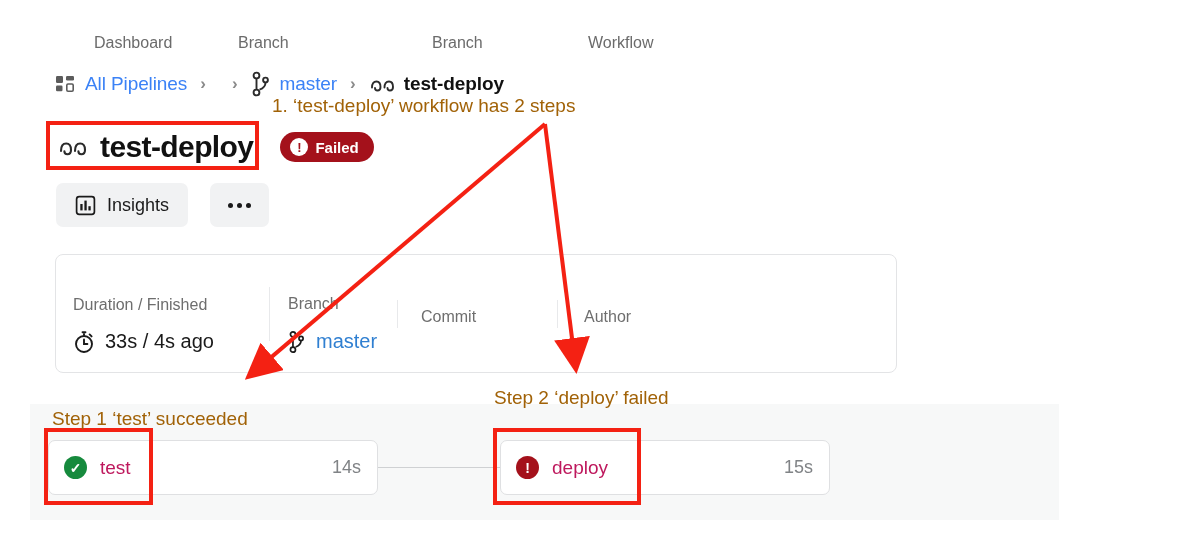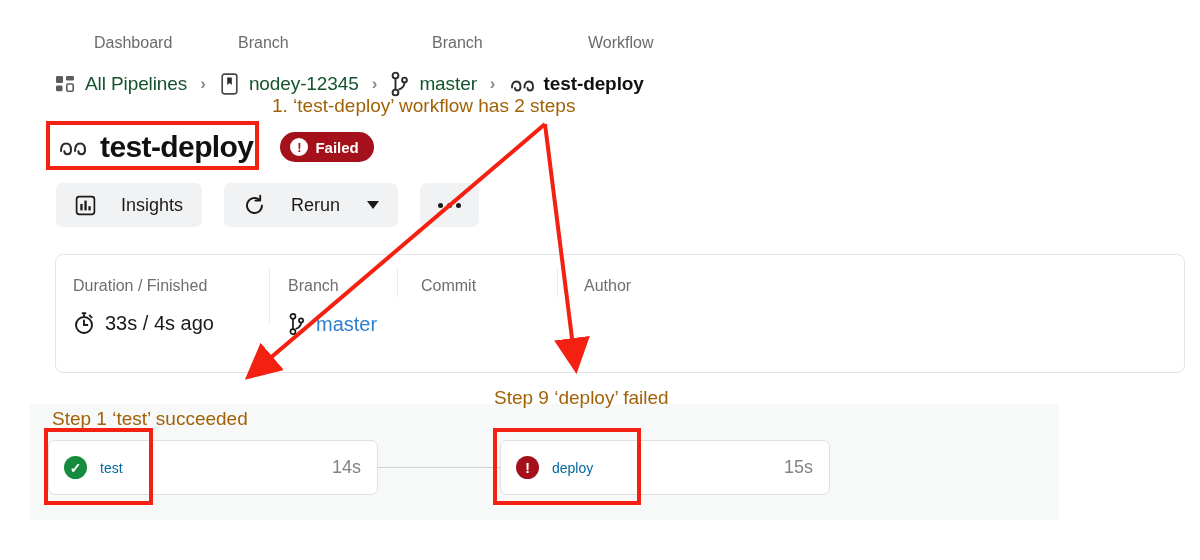--- a/index.html
+++ b/index.html
@@ -44,21 +44,21 @@
     gap: 0;
   }
   .crumb-item {
     display: flex;
     align-items: center;
     gap: 9px;
     white-space: nowrap;
   }
   .crumb-text {
     font-size: 19px;
-    color: #14532d;
+    color: #3b82f6;
     letter-spacing: -0.1px;
   }
   .crumb-text.current {
     color: #111111;
     font-weight: bold;
   }
   .crumb-sep {
     font-size: 17px;
     color: #8a8a8a;
     margin: 0 13px;
@@ -119,21 +119,21 @@
     position: absolute;
     left: 56px;
     top: 183px;
     display: flex;
     align-items: center;
     gap: 22px;
   }
   .tb-btn {
     display: inline-flex;
     align-items: center;
-    gap: 25px;
+    gap: 11px;
     background: #f1f2f3;
     border: none;
     border-radius: 7px;
     height: 44px;
     padding: 0 19px;
     font-size: 18px;
     color: #1a1a1a;
     font-family: "Liberation Sans", sans-serif;
     cursor: pointer;
   }
@@ -146,27 +146,27 @@
     margin-left: 2px;
   }
   .dots { display:inline-flex; gap:4px; }
   .dots i { width:5px; height:5px; border-radius:50%; background:#1a1a1a; display:block; }
 
   
   .info-card {
     position: absolute;
     left: 55px;
     top: 254px;
-    width: 1130px;
+    width: 842px;
     height: 119px;
     border: 1px solid #e3e4e6;
     border-radius: 8px;
     background: #ffffff;
     display: flex;
-    align-items: flex-start;
+    align-items: center;
   }
   .info-cell {
     padding: 22px 0 0 18px;
     position: relative;
   }
   .info-cell + .info-cell::before {
     content: "";
     position: absolute;
     left: 0; top: 14px; bottom: 14px;
     width: 1px;
@@ -220,22 +220,22 @@
     align-items: center;
     justify-content: center;
     color: #ffffff;
     font-size: 14px;
     font-weight: bold;
     flex: 0 0 auto;
   }
   .step-dot.ok { background: #168a3d; }
   .step-dot.fail { background: #a4111b; }
   .step-name {
-    font-size: 14px;
-    color: #0369a1;
+    font-size: 19px;
+    color: #be185d;
     margin-left: 13px;
   }
   .step-dur {
     margin-left: auto;
     font-size: 18px;
     color: #808386;
   }
   .step-connector {
     position: absolute;
     left: 348px;
@@ -292,29 +292,20 @@
         <rect x="2" y="3" width="7" height="7" rx="1.2" fill="#5c5c5c"></rect>
         <rect x="12" y="3" width="8" height="4.5" rx="1.2" fill="#5c5c5c"></rect>
         <rect x="12.8" y="11" width="6.4" height="7.2" rx="1.2" fill="none" stroke="#5c5c5c" stroke-width="1.6"></rect>
         <rect x="2" y="12.5" width="6.5" height="5.8" rx="1.2" fill="#5c5c5c"></rect>
       </svg>
     </span>
     <span class="crumb-text">All Pipelines</span>
   </span>
   <span class="crumb-sep">›</span>
 
-  <span class="crumb-item">
-    <span class="ico">
-      <svg width="21" height="24" viewBox="0 0 21 24">
-        <rect x="3.2" y="2.2" width="14.6" height="19.6" rx="2.2" fill="none" stroke="#4a4a4a" stroke-width="1.7"></rect>
-        <path d="M8.2 5.6 h4.6 v7.4 l-2.3 -2.1 l-2.3 2.1 z" fill="#2b2b2b"></path>
-      </svg>
-    </span>
-    <span class="crumb-text">nodey-12345</span>
-  </span>
   <span class="crumb-sep">›</span>
 
   <span class="crumb-item">
     <span class="ico">
       <svg width="20" height="26" viewBox="0 0 20 26">
         <circle cx="5.5" cy="4.5" r="2.9" fill="none" stroke="#2b2b2b" stroke-width="1.9"></circle>
         <circle cx="5.5" cy="21.5" r="2.9" fill="none" stroke="#2b2b2b" stroke-width="1.9"></circle>
         <circle cx="14.5" cy="9" r="2.4" fill="none" stroke="#2b2b2b" stroke-width="1.9"></circle>
         <path d="M5.5 7.4 V18.6" stroke="#2b2b2b" stroke-width="1.9" fill="none"></path>
         <path d="M14.5 11.4 q0 5.0 -6 7.2" stroke="#2b2b2b" stroke-width="1.9" fill="none"></path>
@@ -357,30 +348,20 @@
       <svg width="21" height="21" viewBox="0 0 21 21">
         <rect x="1.6" y="1.6" width="17.8" height="17.8" rx="2.6" fill="none" stroke="#1a1a1a" stroke-width="1.7"></rect>
         <rect x="5.3" y="9" width="2.3" height="6.4" fill="#1a1a1a"></rect>
         <rect x="9.4" y="5.6" width="2.3" height="9.8" fill="#1a1a1a"></rect>
         <rect x="13.4" y="11.2" width="2.3" height="4.2" fill="#1a1a1a"></rect>
       </svg>
     </span>
     <span>Insights</span>
   </button>
 
-  <button class="tb-btn">
-    <span class="ico">
-      <svg width="23" height="23" viewBox="0 0 23 23">
-        <path d="M19 11.5 a7.5 7.5 0 1 1 -2.6 -5.7" fill="none" stroke="#1a1a1a" stroke-width="1.9" stroke-linecap="round"></path>
-        <path d="M17.2 1.6 L17.2 6.6 L12.4 6.6" fill="none" stroke="#1a1a1a" stroke-width="1.9" stroke-linecap="round" stroke-linejoin="round"></path>
-      </svg>
-    </span>
-    <span>Rerun</span>
-    <span class="caret"></span>
-  </button>
 
   <button class="tb-btn more">
     <span class="dots">
         <i></i>
         <i></i>
         <i></i>
       </span>
   </button>
 </div>
 
@@ -452,13 +433,13 @@
   <path d="M545 124 L254 372" stroke="#f42113" stroke-width="4" fill="none" marker-end="url(#ah)"></path>
   <path d="M545 124 L575 362" stroke="#f42113" stroke-width="4" fill="none" marker-end="url(#ah)"></path>
 </svg>
 
 <div class="anno-box" id="box-title"></div>
 <div class="anno-box" id="box-step1"></div>
 <div class="anno-box" id="box-step2"></div>
 
 <div class="anno-text" id="anno-1">1. ‘test-deploy’ workflow has 2 steps</div>
 <div class="anno-text" id="anno-2">Step 1 ‘test’ succeeded</div>
-<div class="anno-text" id="anno-3">Step 9 ‘deploy’ failed</div>
+<div class="anno-text" id="anno-3">Step 2 ‘deploy’ failed</div>
 
 </body></html>

